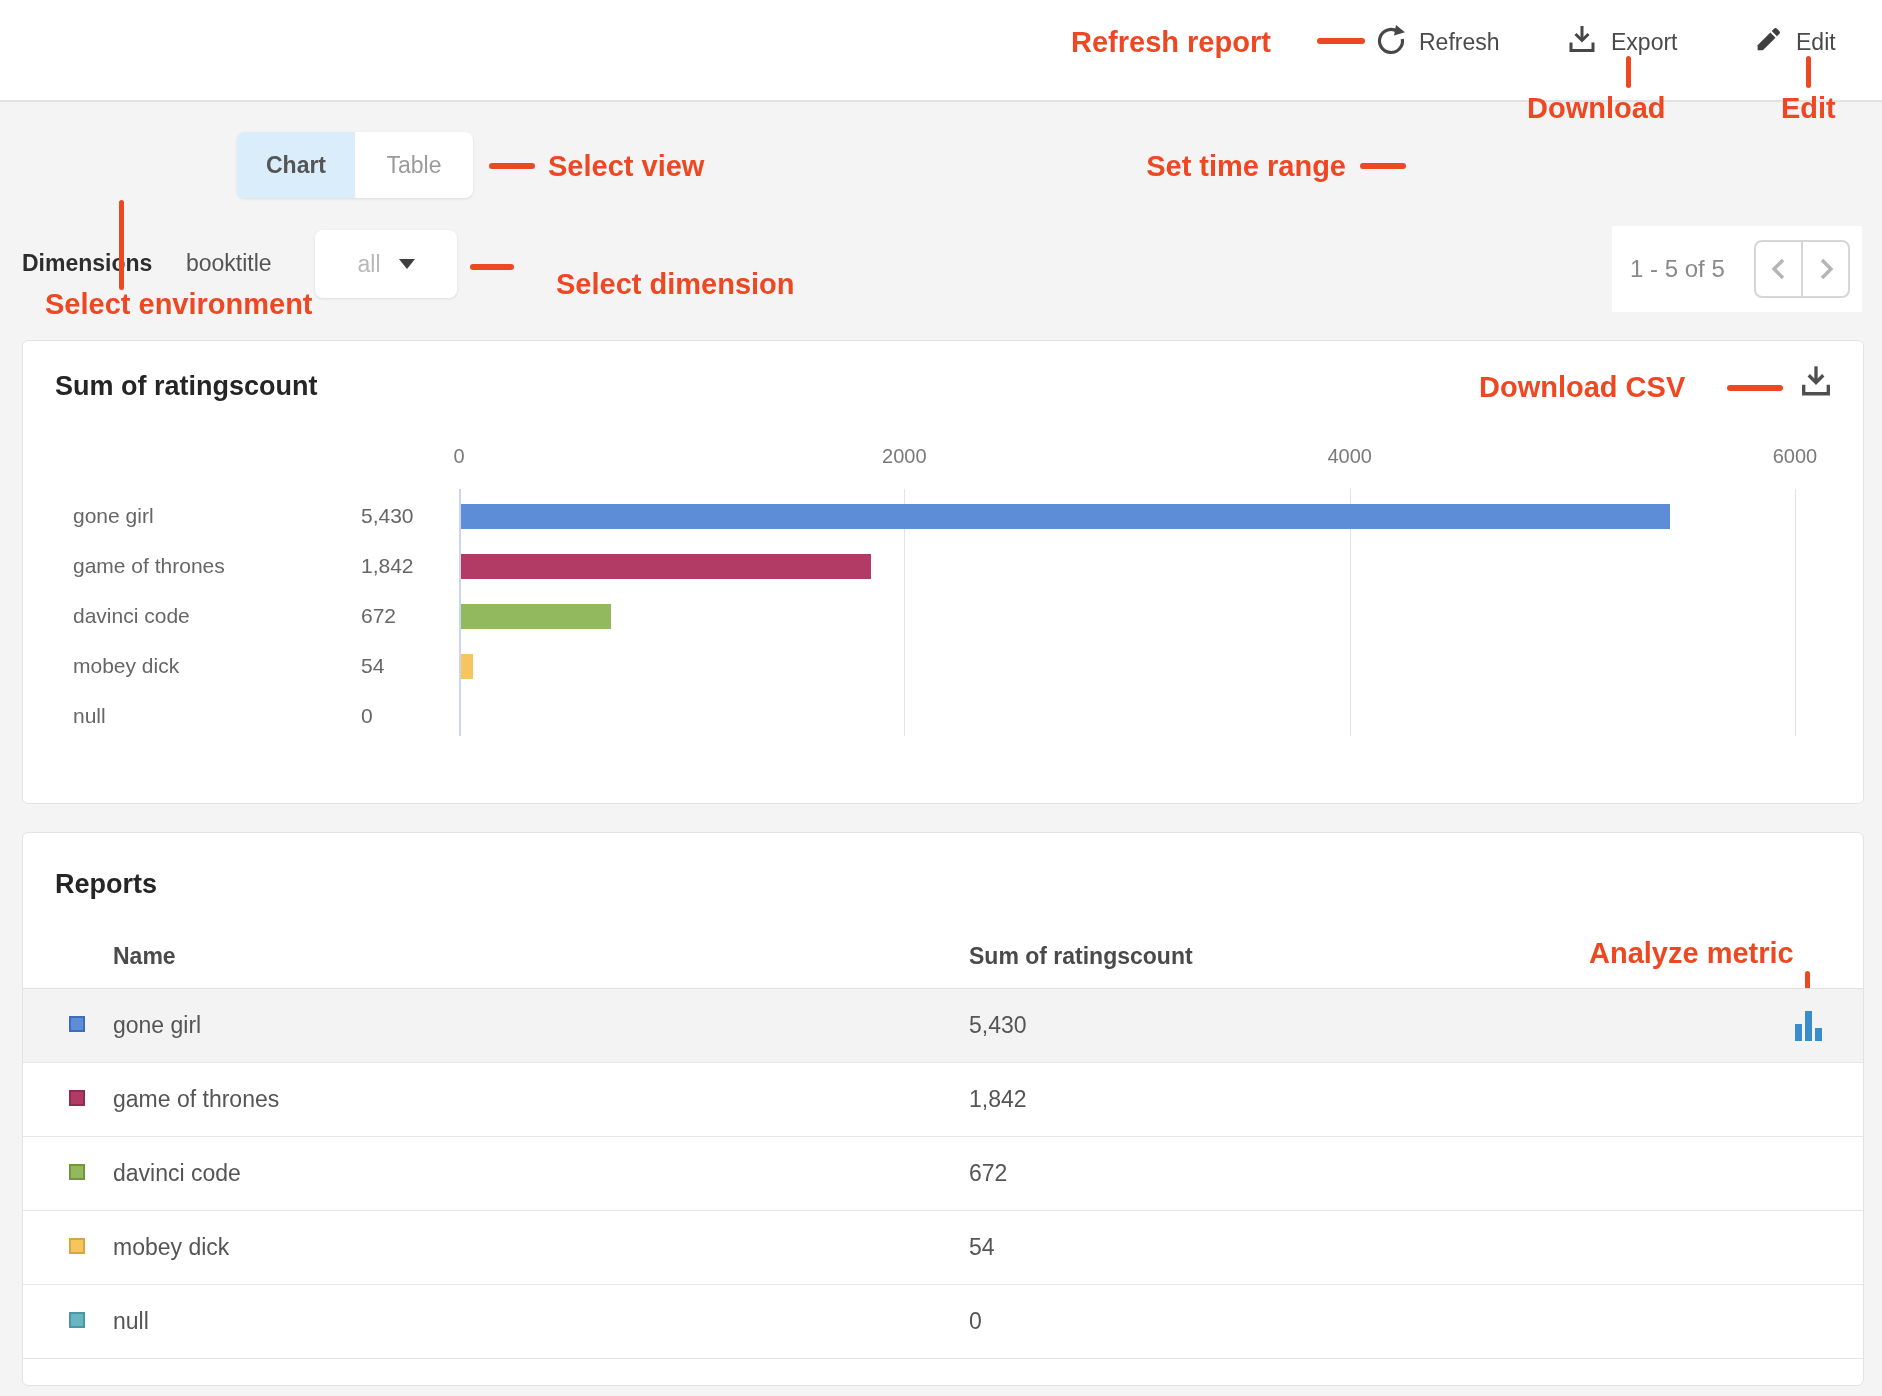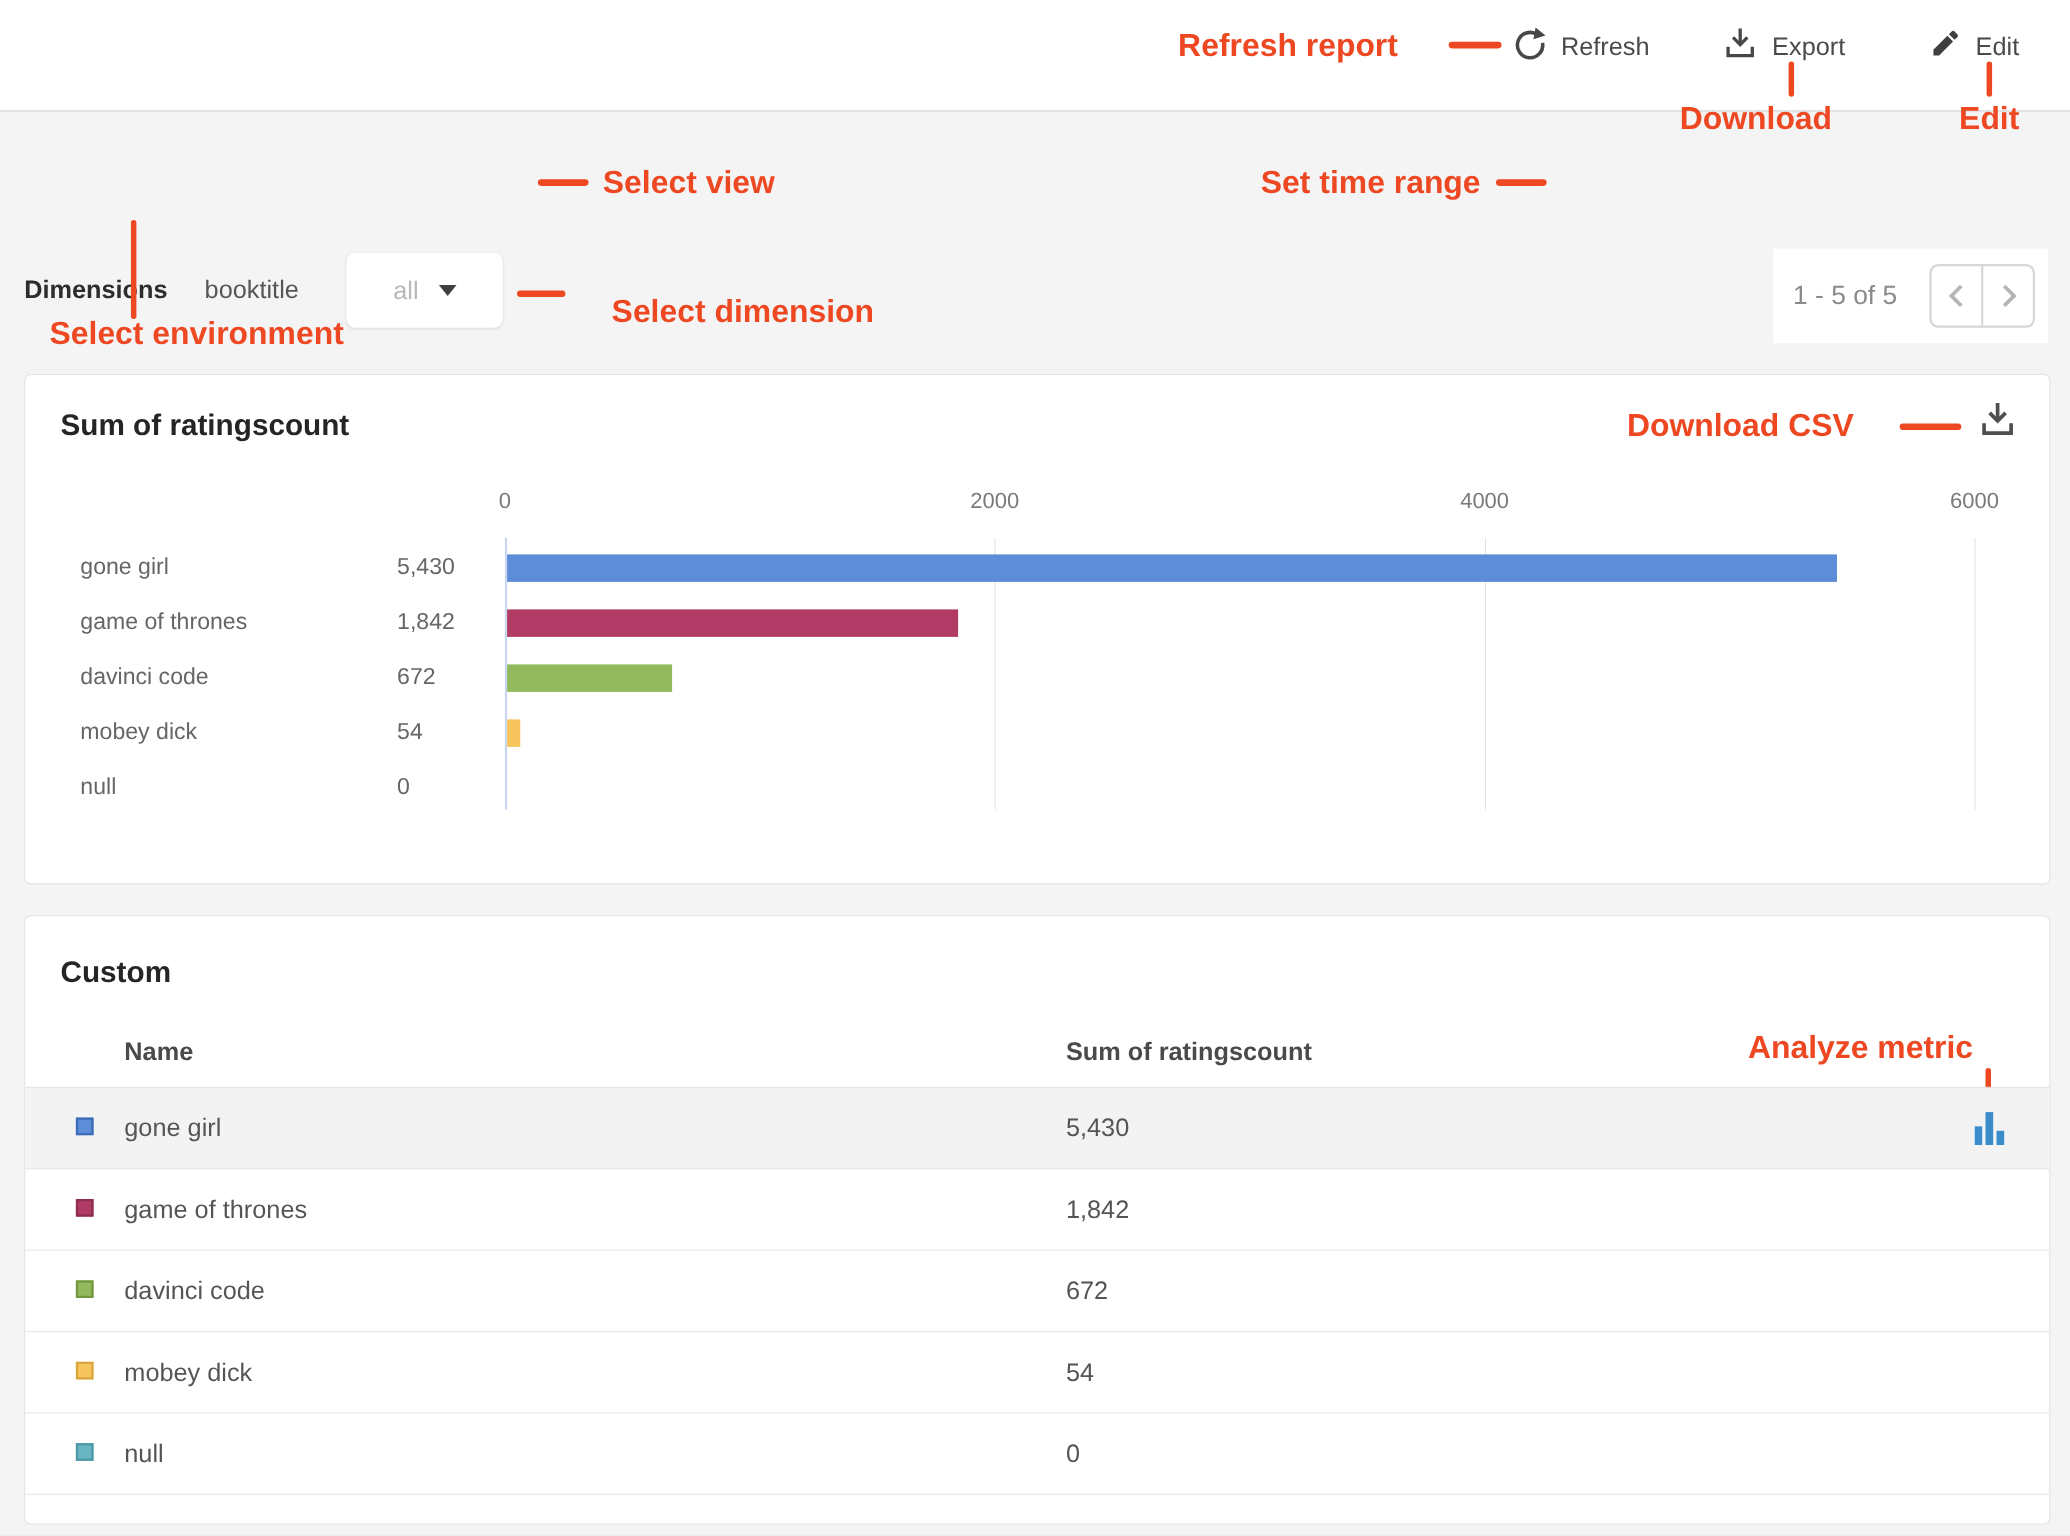--- a/index.html
+++ b/index.html
@@ -112,20 +112,24 @@
   </div>
 
   <div class="abs ann" style="left:1071px;top:26px;">Refresh report</div>
   <div class="abs dash" style="left:1317px;top:38px;width:48px;"></div>
   <div class="abs vline" style="left:1626px;top:56px;height:32px;"></div>
   <div class="abs ann" style="left:1527px;top:92px;">Download</div>
   <div class="abs vline" style="left:1806px;top:56px;height:32px;"></div>
   <div class="abs ann" style="left:1781px;top:92px;">Edit</div>
 
 
+  <div class="abs ctl seg">
+    <div class="opt active">Chart</div>
+    <div class="opt">Table</div>
+  </div>
 
   <div class="abs dash" style="left:489px;top:163px;width:46px;"></div>
   <div class="abs ann" style="left:548px;top:150px;">Select view</div>
 
   <div class="abs ann" style="left:1110px;top:150px;width:236px;text-align:right;">Set time range</div>
   <div class="abs dash" style="left:1360px;top:163px;width:46px;"></div>
 
 
   <div class="abs dimlbl">Dimensions</div>
   <div class="abs dimfield">booktitle</div>
@@ -203,21 +207,21 @@
           <div class="cbar" style="width: 12px; background: rgb(246, 197, 94);"></div>
         </div>
         <div class="crow" style="top: 200px;">
           <span class="clab">null</span>
           <span class="cval">0</span>
         </div>
       </div>
   </div>
 
   <div class="abs card sumcard">
-    <div class="abs cardtitle" style="left:32px;top:36px;">Custom</div>
+    <div class="abs cardtitle" style="left:32px;top:36px;">Reports</div>
 
     <div class="abs ann" style="left:1566px;top:104px;">Analyze metric</div>
     <div class="abs vline" style="left:1782px;top:138px;height:34px;"></div>
 
     <div class="abs coltxt" style="left:90px;top:110px;">Name</div>
     <div class="abs coltxt" style="left:946px;top:110px;">Sum of ratingscount</div>
     <div class="hdrline"></div>
 
     <div class="abs" style="left:0;top:156px;width:1840px;">
         <div class="srow hl">

